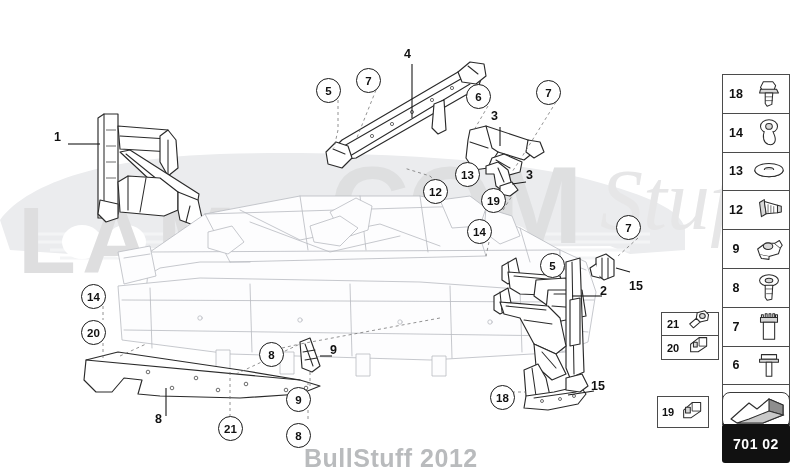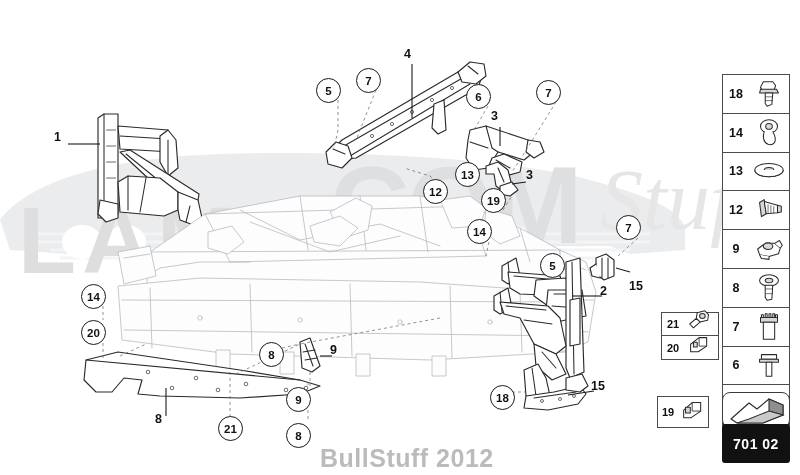--- a/index.html
+++ b/index.html
@@ -11,21 +11,21 @@
   .wm{position:absolute;pointer-events:none;user-select:none;}
   #wm-car{left:-10px;top:150px;width:700px;height:140px;opacity:1;}
   #wm-lambo{left:18px;top:193px;font-size:95px;font-weight:700;color:#dededf;
             letter-spacing:6px;line-height:1;white-space:nowrap;font-family:"Liberation Sans",sans-serif;}
   #wm-com{left:330px;top:150px;font-size:110px;font-weight:700;color:#dedfe0;
           letter-spacing:-2px;line-height:1;white-space:nowrap;}
   #wm-spacer{left:258px;top:248px;font-size:28px;font-weight:700;color:#e2e3e4;
              letter-spacing:1px;white-space:nowrap;}
   #wm-stuff{left:600px;top:150px;font-size:86px;color:#e6e6e7;font-style:italic;
             font-family:"Liberation Serif",serif;white-space:nowrap;}
-  #wm-bull{left:320px;top:444px;font-size:25px;font-weight:700;color:#b9bbbd;
+  #wm-bull{left:304px;top:444px;font-size:25px;font-weight:700;color:#b9bbbd;
            letter-spacing:.5px;white-space:nowrap;}
 
   
   #art{position:absolute;left:0;top:0;width:800px;height:475px;}
 
   
   .callout{position:absolute;width:23px;height:23px;border:1.6px solid #1a1a1a;
            border-radius:50%;background:#fff;color:#111;font-size:11.5px;font-weight:700;
            display:flex;align-items:center;justify-content:center;z-index:6;
            font-family:"Liberation Sans",sans-serif;}

